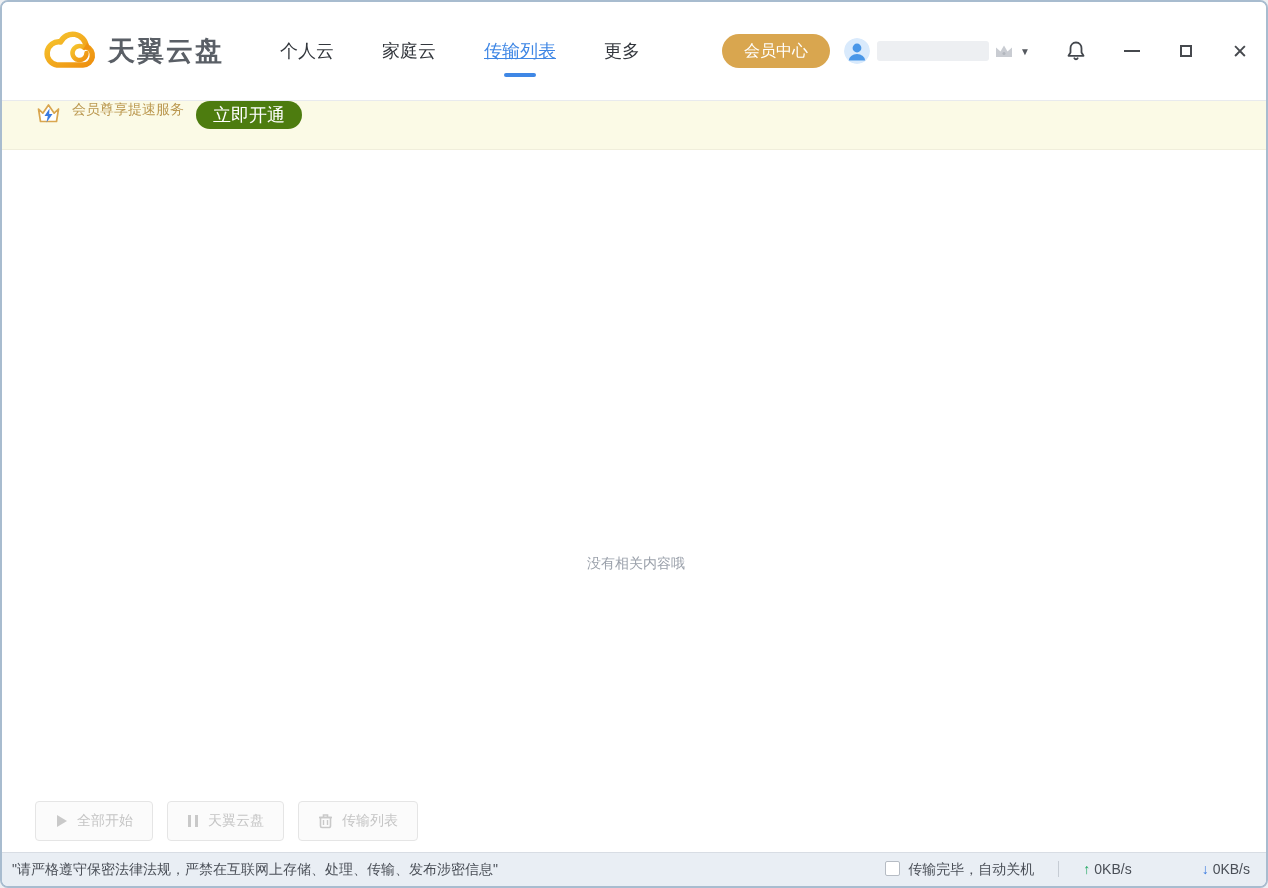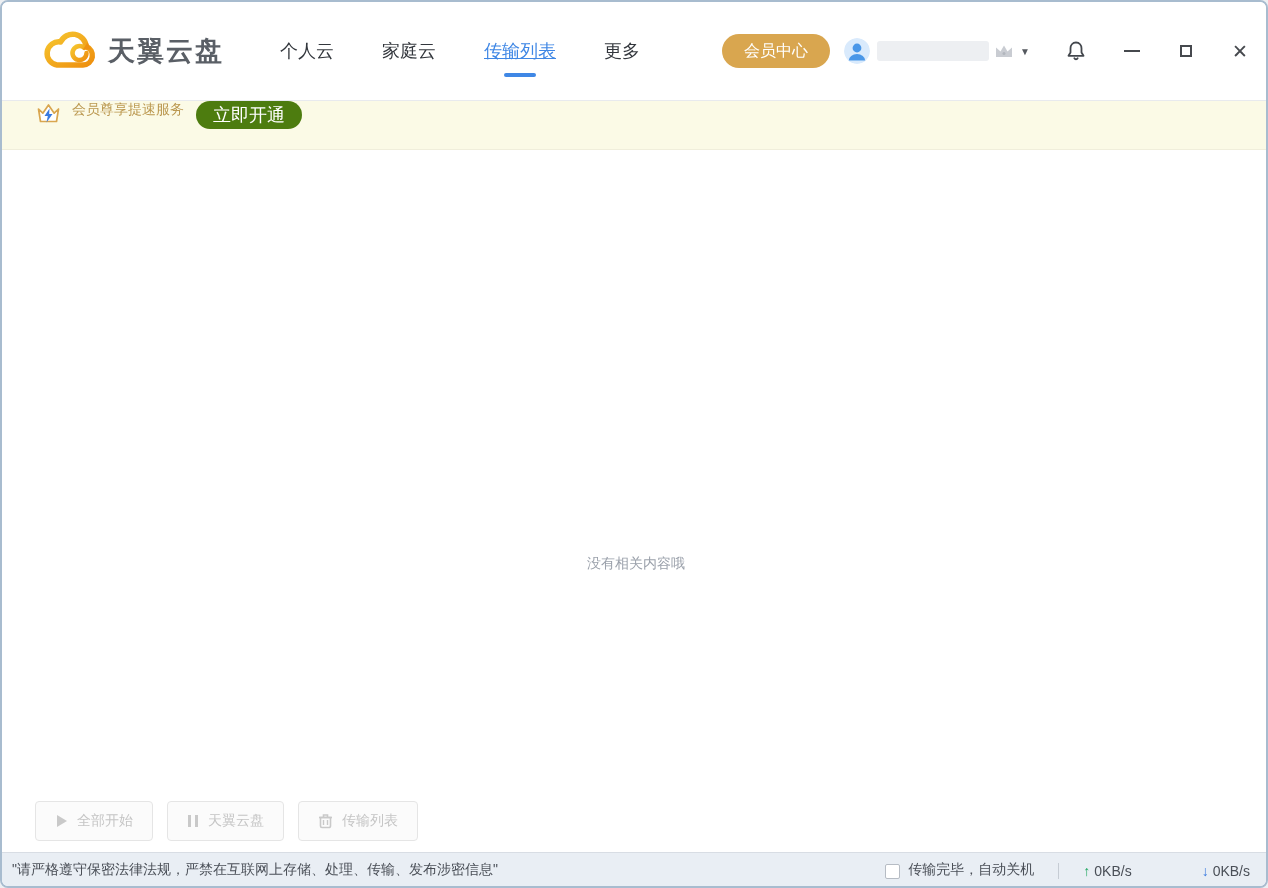--- a/index.html
+++ b/index.html
@@ -108,21 +108,21 @@
 
   
   .status-bar {
     height: 34px; flex: 0 0 34px;
     background: #e9eef4;
     border-top: 1px solid #d8dde4;
     display: flex; align-items: center;
     padding: 0 16px 0 10px;
     font-size: 14px; color: #4a4f57;
   }
-  .status-right { margin-left: auto; display: flex; align-items: flex-end; }
+  .status-right { margin-left: auto; display: flex; align-items: flex-start; }
   .checkbox {
     width: 15px; height: 15px; background: #fff;
     border: 1px solid #b6bcc4; border-radius: 2px; cursor: pointer;
   }
   .shutdown-label { margin-left: 8px; }
   .status-divider { width: 1px; height: 16px; background: #c6ccd4; margin: 0 24px; }
   .speed { display: inline-flex; align-items: center; gap: 4px; }
   .speed + .speed { margin-left: 70px; }
   .arrow-up { color: #1ea75f; font-weight: 700; }
   .arrow-down { color: #3a7be0; font-weight: 700; }

